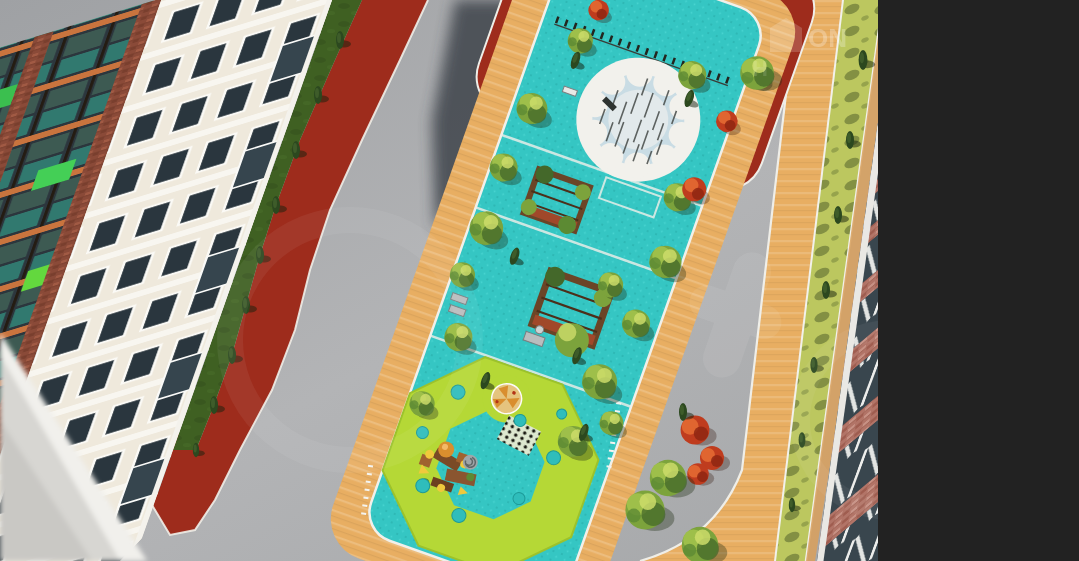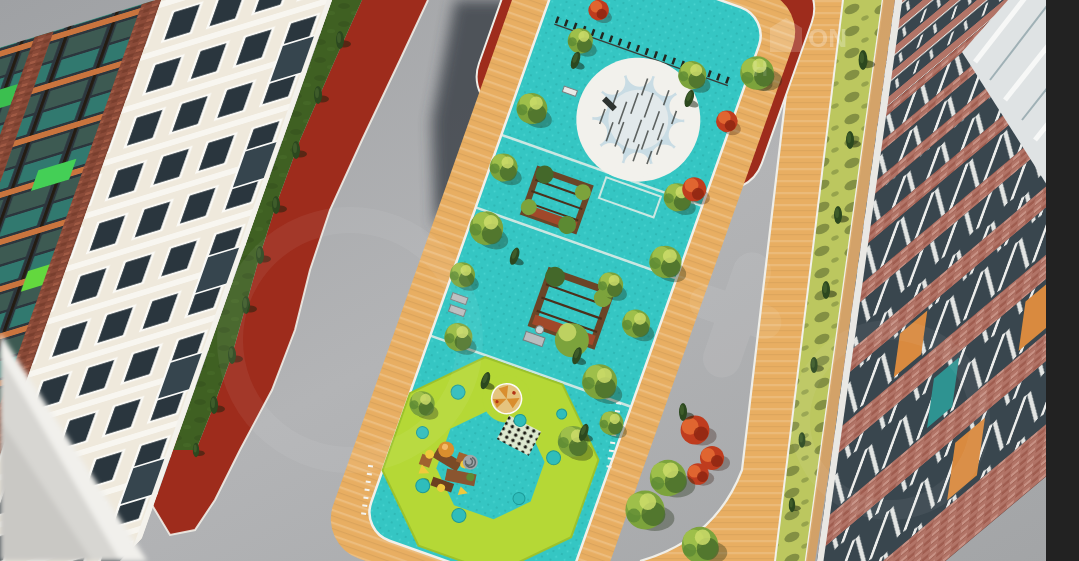--- a/index.html
+++ b/index.html
@@ -1,16 +1,16 @@
 <!DOCTYPE html>
 <html style="--road: #a9abad; --asphalt: #363b42; --red: #9e2c1c; --orange: #e8ae62; --teal: #35c6c3; --lime: #b5d836; --lawndark: #3f6022; --lawnyellow: #bcc75f; --cream: #efe9dc; --windowdark: #2a363e; --brickleft: #8a4a38; --brickright: #b27467; --slate: #39464e; --pergola: #6b4527; --treegreen: #7ca33c; --treedark: #44682a; --treered: #bf3c1e; --cypress: #2c481f; --splashwhite: #f2f1ec; --splashblue: #c9dce4; --sand: #e5c47e; --white: #f6f5f1; --wallface: #d7d6d2; --equipyellow: #f0c93c; --equiporange: #d98e2e;"><head>
 <meta charset="utf-8">
 <style>
   html,body{margin:0;padding:0;background:#222;}
-  #stage{position:relative;width:1046px;height:561px;overflow:hidden;
+  #stage{position:relative;width:878px;height:561px;overflow:hidden;
          font-family:"Liberation Sans",sans-serif;}
   svg{display:block}         .f-asphalt{fill:var(--asphalt)}
   .f-red{fill:var(--red)}           .f-orange{fill:var(--orange)}         .f-lime{fill:var(--lime)}
   .f-lawndark{fill:var(--lawndark)}
   .f-cream{fill:var(--cream)}
   .f-slate{fill:var(--slate)}
   .f-treegreen{fill:var(--treegreen)} .f-treedark{fill:var(--treedark)}
   .f-splashwhite{fill:var(--splashwhite)} .f-splashblue{fill:var(--splashblue)}
   .f-sand{fill:var(--sand)}
   .f-wall{fill:var(--wallface)}     .f-eqyellow{fill:var(--equipyellow)}

